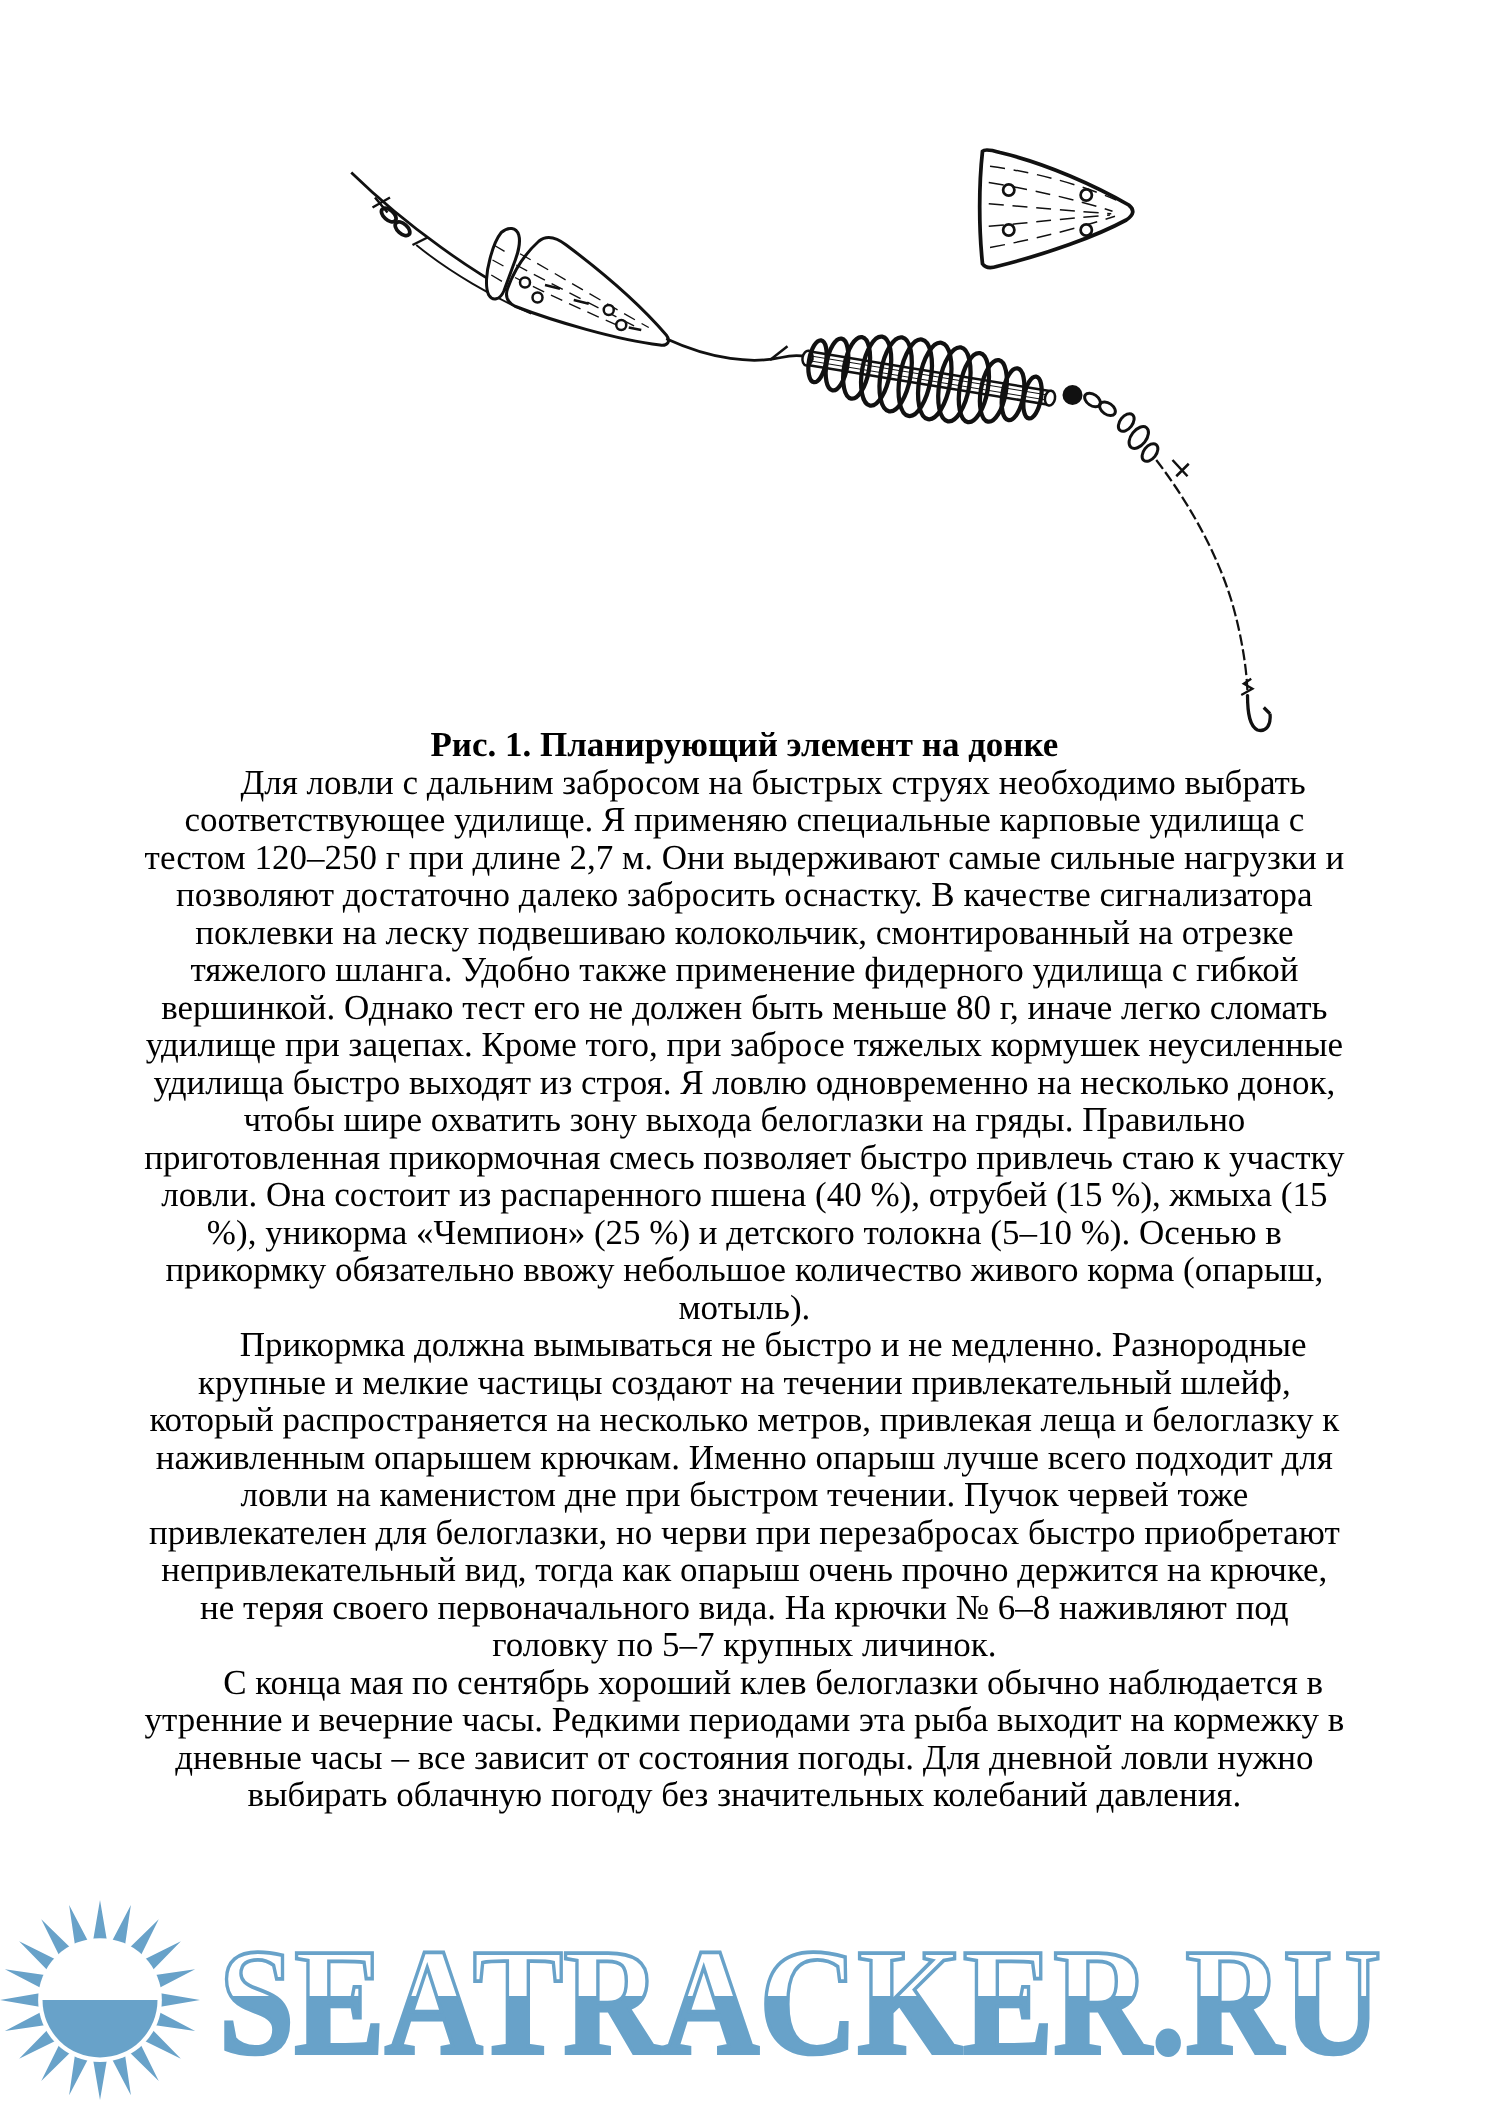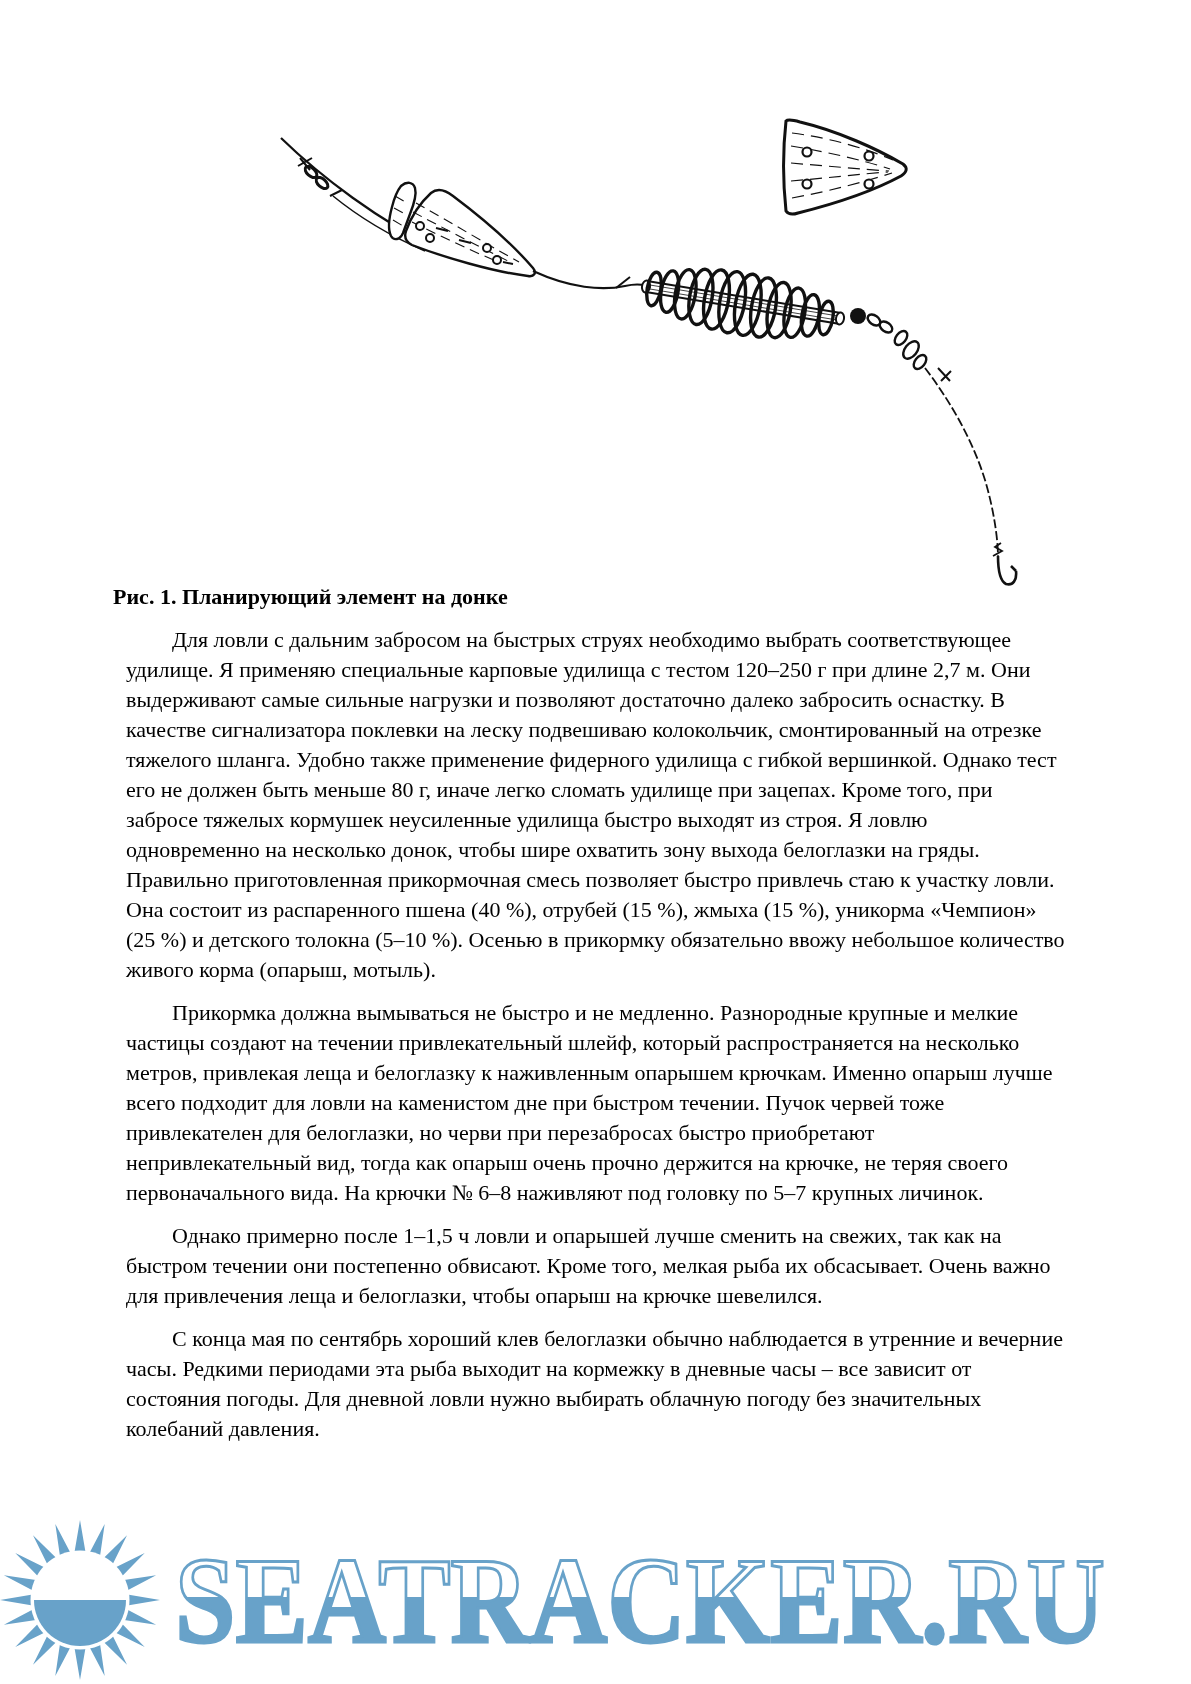--- a/index.html
+++ b/index.html
@@ -10,25 +10,25 @@
     overflow:hidden;
     font-family:"Liberation Serif", serif;
     color:#000;
   }
   .figure-svg{
     position:absolute;left:230px;top:95px;
     width:800px;height:500px;
   }
   .text-block{
     position:absolute;left:113px;top:582px;width:965px;
-    font-size:22px;line-height:30px;
+    font-size:28px;line-height:30px;text-align:center;
     z-index:2;
   }
   .caption{font-weight:bold;margin:0;}
-  .para{margin:13px;text-indent:46px;}
+  .para{margin:0;text-indent:46px;}
   .watermark-svg{
     position:absolute;left:0;top:1518px;
     width:1191px;height:166px;
     z-index:1;
   }
   .wm-text{
     font-family:"Liberation Serif", serif;
     font-weight:bold;
   }
 </style>
@@ -132,21 +132,20 @@
       <circle cx="807" cy="184" r="4.5"></circle>
         <circle cx="869" cy="184" r="4.5"></circle>
     </g>
   </g>
 </svg>
 
 <div class="text-block">
   <p class="caption">Рис. 1. Планирующий элемент на донке</p>
   <p class="para">Для ловли с дальним забросом на быстрых струях необходимо выбрать соответствующее удилище. Я применяю специальные карповые удилища с тестом 120–250 г при длине 2,7 м. Они выдерживают самые сильные нагрузки и позволяют достаточно далеко забросить оснастку. В качестве сигнализатора поклевки на леску подвешиваю колокольчик, смонтированный на отрезке тяжелого шланга. Удобно также применение фидерного удилища с гибкой вершинкой. Однако тест его не должен быть меньше 80 г, иначе легко сломать удилище при зацепах. Кроме того, при забросе тяжелых кормушек неусиленные удилища быстро выходят из строя. Я ловлю одновременно на несколько донок, чтобы шире охватить зону выхода белоглазки на гряды. Правильно приготовленная прикормочная смесь позволяет быстро привлечь стаю к участку ловли. Она состоит из распаренного пшена (40 %), отрубей (15 %), жмыха (15 %), уникорма «Чемпион» (25 %) и детского толокна (5–10 %). Осенью в прикормку обязательно ввожу небольшое количество живого корма (опарыш, мотыль).</p>
   <p class="para">Прикормка должна вымываться не быстро и не медленно. Разнородные крупные и мелкие частицы создают на течении привлекательный шлейф, который распространяется на несколько метров, привлекая леща и белоглазку к наживленным опарышем крючкам. Именно опарыш лучше всего подходит для ловли на каменистом дне при быстром течении. Пучок червей тоже привлекателен для белоглазки, но черви при перезабросах быстро приобретают непривлекательный вид, тогда как опарыш очень прочно держится на крючке, не теряя своего первоначального вида. На крючки № 6–8 наживляют под головку по 5–7 крупных личинок.</p>
-  <p class="para">Однако примерно после 1–1,5 ч ловли и опарышей лучше сменить на свежих, так как на быстром течении они постепенно обвисают. Кроме того, мелкая рыба их обсасывает. Очень важно для привлечения леща и белоглазки, чтобы опарыш на крючке шевелился.</p>
   <p class="para">С конца мая по сентябрь хороший клев белоглазки обычно наблюдается в утренние и вечерние часы. Редкими периодами эта рыба выходит на кормежку в дневные часы – все зависит от состояния погоды. Для дневной ловли нужно выбирать облачную погоду без значительных колебаний давления.</p>
 </div>
 
 <svg class="watermark-svg" viewBox="0 1518 1191 166" aria-hidden="true">
   <defs>
     <linearGradient id="wm-grad" gradientUnits="userSpaceOnUse" x1="0" y1="1552" x2="0" y2="1642">
       <stop offset="0.5" stop-color="#ffffff"></stop>
       <stop offset="0.5" stop-color="#68A2C9"></stop>
     </linearGradient>
   </defs>

